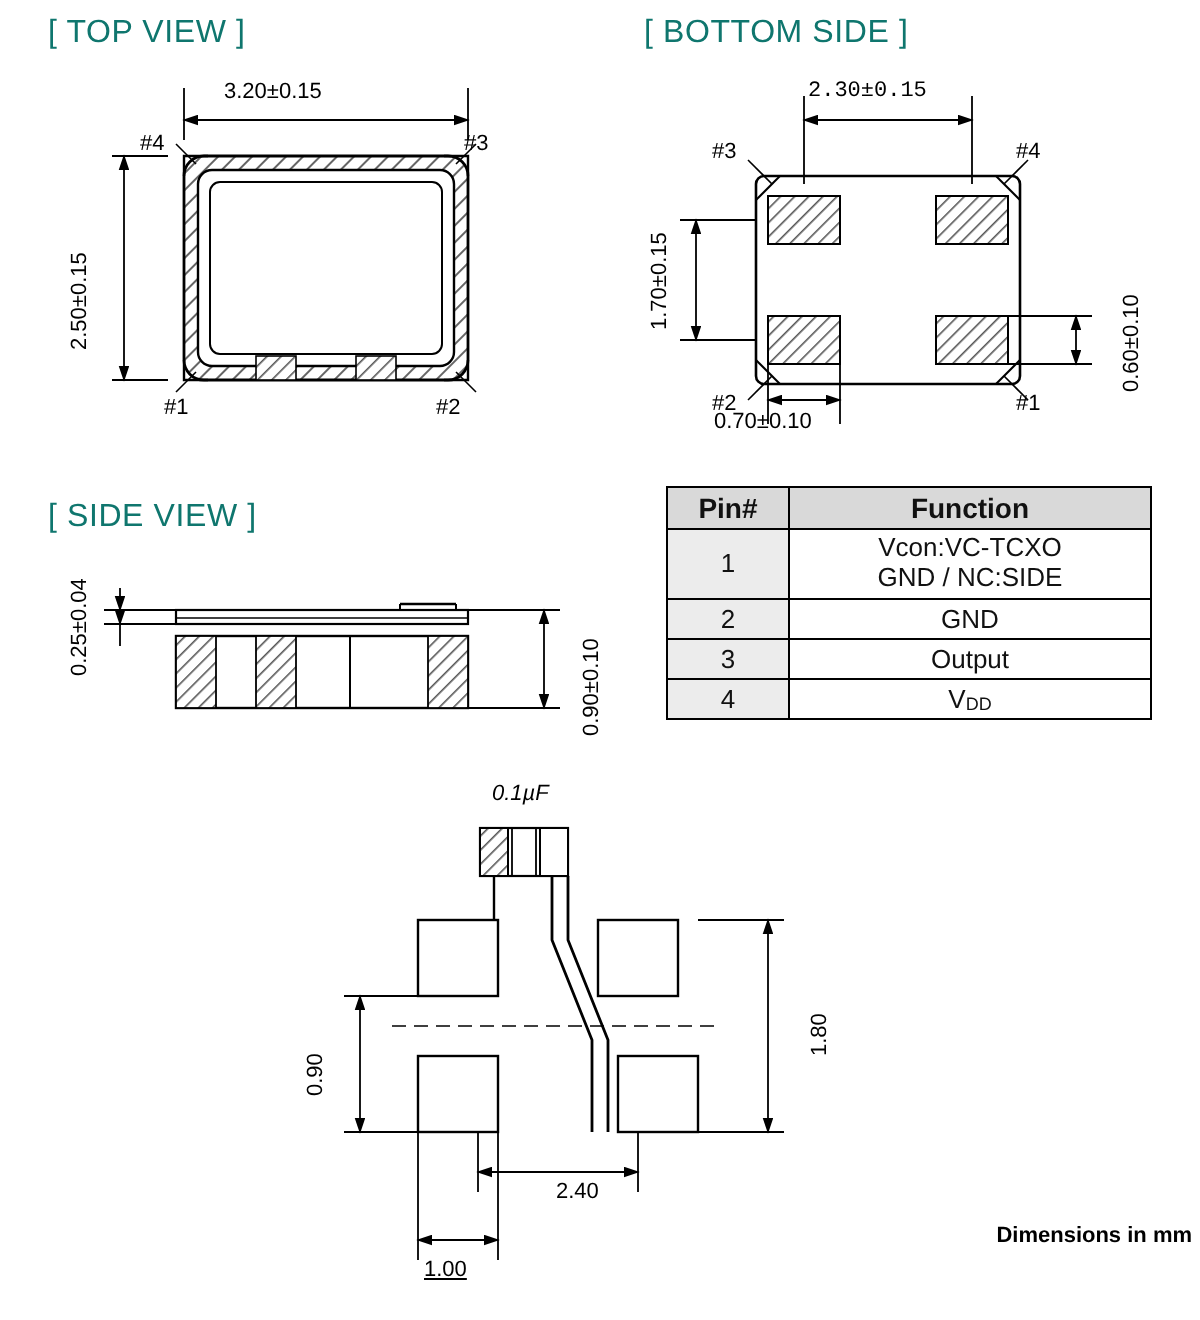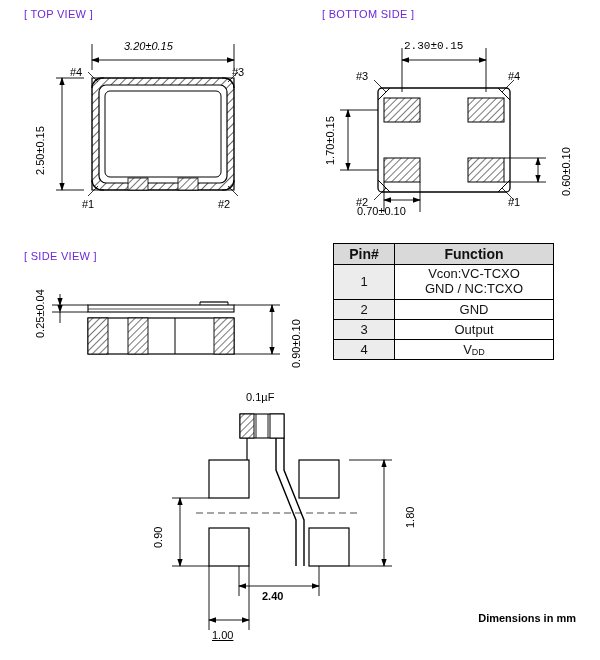--- a/index.html
+++ b/index.html
@@ -3,33 +3,33 @@
 <meta charset="utf-8">
 <style>
   html,body{margin:0;padding:0;}
   body{
     width:600px;height:660px;background:#ffffff;
     font-family:"Liberation Sans", sans-serif;
     color:#111; position:relative; overflow:hidden;
   }
   .root{position:relative;width:600px;height:660px;}
   .lbl{position:absolute;font-size:11px;color:#000;white-space:nowrap;}
-  .lbl-view{position:absolute;font-size:11px;color:#6d28d9;white-space:nowrap;letter-spacing:.3px;}
+  .lbl-view{position:absolute;font-size:16px;color:#0f766e;white-space:nowrap;letter-spacing:.3px;}
   .dim{position:absolute;font-size:11px;color:#000;white-space:nowrap;}
   .rot{transform-origin:0 0;}
   svg{position:absolute;left:0;top:0;}
   table{border-collapse:collapse;}
-  .pintable{position:absolute;left:333px;top:243px;width:221px;font-size:13px;}
+  .pintable{position:absolute;left:333px;top:243px;width:243px;font-size:13px;}
   .pintable th,.pintable td{border:1px solid #000;text-align:center;padding:2px 3px;}
   .pintable thead th{background:#d9d9d9;font-weight:bold;font-size:14px;}
   .pintable td.pinno{background:#ececec;width:54px;font-size:13px;}
   .pintable td.fn{font-size:13px;}
   .fn-two{line-height:1.15;}
   .sub{font-size:9px;vertical-align:-1px;}
-  .dimnote{position:absolute;right:24px;bottom:36px;font-size:11px;font-weight:bold;color:#000;margin-top:20px;}
+  .dimnote{position:absolute;right:4px;bottom:36px;font-size:11px;font-weight:bold;color:#000;margin-top:20px;}
 </style>
 </head>
 <body>
 
 <div class="root">
 
   <svg width="600" height="660">
     <defs>
       <pattern id="hatch" width="6" height="6" patternTransform="rotate(45)" patternUnits="userSpaceOnUse">
         <rect width="6" height="6" fill="#ffffff"></rect>
@@ -179,58 +179,58 @@
       <line x1="209" y1="566" x2="209" y2="630"></line>
       <line x1="249" y1="566" x2="249" y2="630"></line>
       <line x1="209" y1="620" x2="249" y2="620" marker-start="url(#arS)" marker-end="url(#ar)"></line>
     </g>
   </svg>
 
   <div class="lbl-view" style="left:24px;top:8px;">[ TOP VIEW ]</div>
   <div class="lbl-view" style="left:322px;top:8px;">[ BOTTOM  SIDE ]</div>
   <div class="lbl-view" style="left:24px;top:250px;">[ SIDE VIEW ]</div>
 
-  <div class="dim" style="left:124px;top:40px;font-style:italic;">3.20±0.15</div>
+  <div class="dim" style="left:112px;top:40px;">3.20±0.15</div>
   <div class="dim rot" style="left:34px;top:175px;transform:rotate(-90deg);">2.50±0.15</div>
   <div class="lbl" style="left:70px;top:66px;">#4</div>
   <div class="lbl" style="left:232px;top:66px;">#3</div>
   <div class="lbl" style="left:82px;top:198px;">#1</div>
   <div class="lbl" style="left:218px;top:198px;">#2</div>
 
   <div class="dim" style="left:404px;top:40px;font-family:Liberation Mono, monospace;">2.30±0.15</div>
   <div class="dim rot" style="left:324px;top:165px;transform:rotate(-90deg);">1.70±0.15</div>
   <div class="dim rot" style="left:560px;top:196px;transform:rotate(-90deg);">0.60±0.10</div>
   <div class="dim" style="left:357px;top:205px;text-align:right;">0.70±0.10</div>
   <div class="lbl" style="left:356px;top:70px;">#3</div>
   <div class="lbl" style="left:508px;top:70px;">#4</div>
   <div class="lbl" style="left:356px;top:196px;">#2</div>
   <div class="lbl" style="left:508px;top:196px;">#1</div>
 
   <div class="dim rot" style="left:34px;top:338px;transform:rotate(-90deg);">0.25±0.04</div>
   <div class="dim rot" style="left:290px;top:368px;transform:rotate(-90deg);">0.90±0.10</div>
 
-  <div class="dim" style="left:246px;top:391px;">0.1µF</div>
+  <div class="dim" style="left:246px;top:391px;font-style:italic;">0.1µF</div>
   <div class="dim rot" style="left:404px;top:528px;transform:rotate(-90deg);">1.80</div>
   <div class="dim rot" style="left:152px;top:548px;transform:rotate(-90deg);">0.90</div>
-  <div class="dim" style="left:262px;top:590px;font-weight:bold;">2.40</div>
+  <div class="dim" style="left:278px;top:590px;">2.40</div>
   <div class="dim" style="left:212px;top:629px;text-decoration:underline;">1.00</div>
 
   <table class="pintable">
     <thead>
       <tr>
         <th>Pin#</th>
         <th>Function</th>
       </tr>
     </thead>
     <tbody>
       <tr>
         <td class="pinno">1</td>
         <td class="fn fn-two">
           <div>Vcon:VC-TCXO</div>
-          <div>GND / NC:TCXO</div>
+          <div>GND / NC:SIDE</div>
         </td>
       </tr>
       <tr>
         <td class="pinno">2</td>
         <td class="fn">GND</td>
       </tr>
       <tr>
         <td class="pinno">3</td>
         <td class="fn">Output</td>
       </tr>

